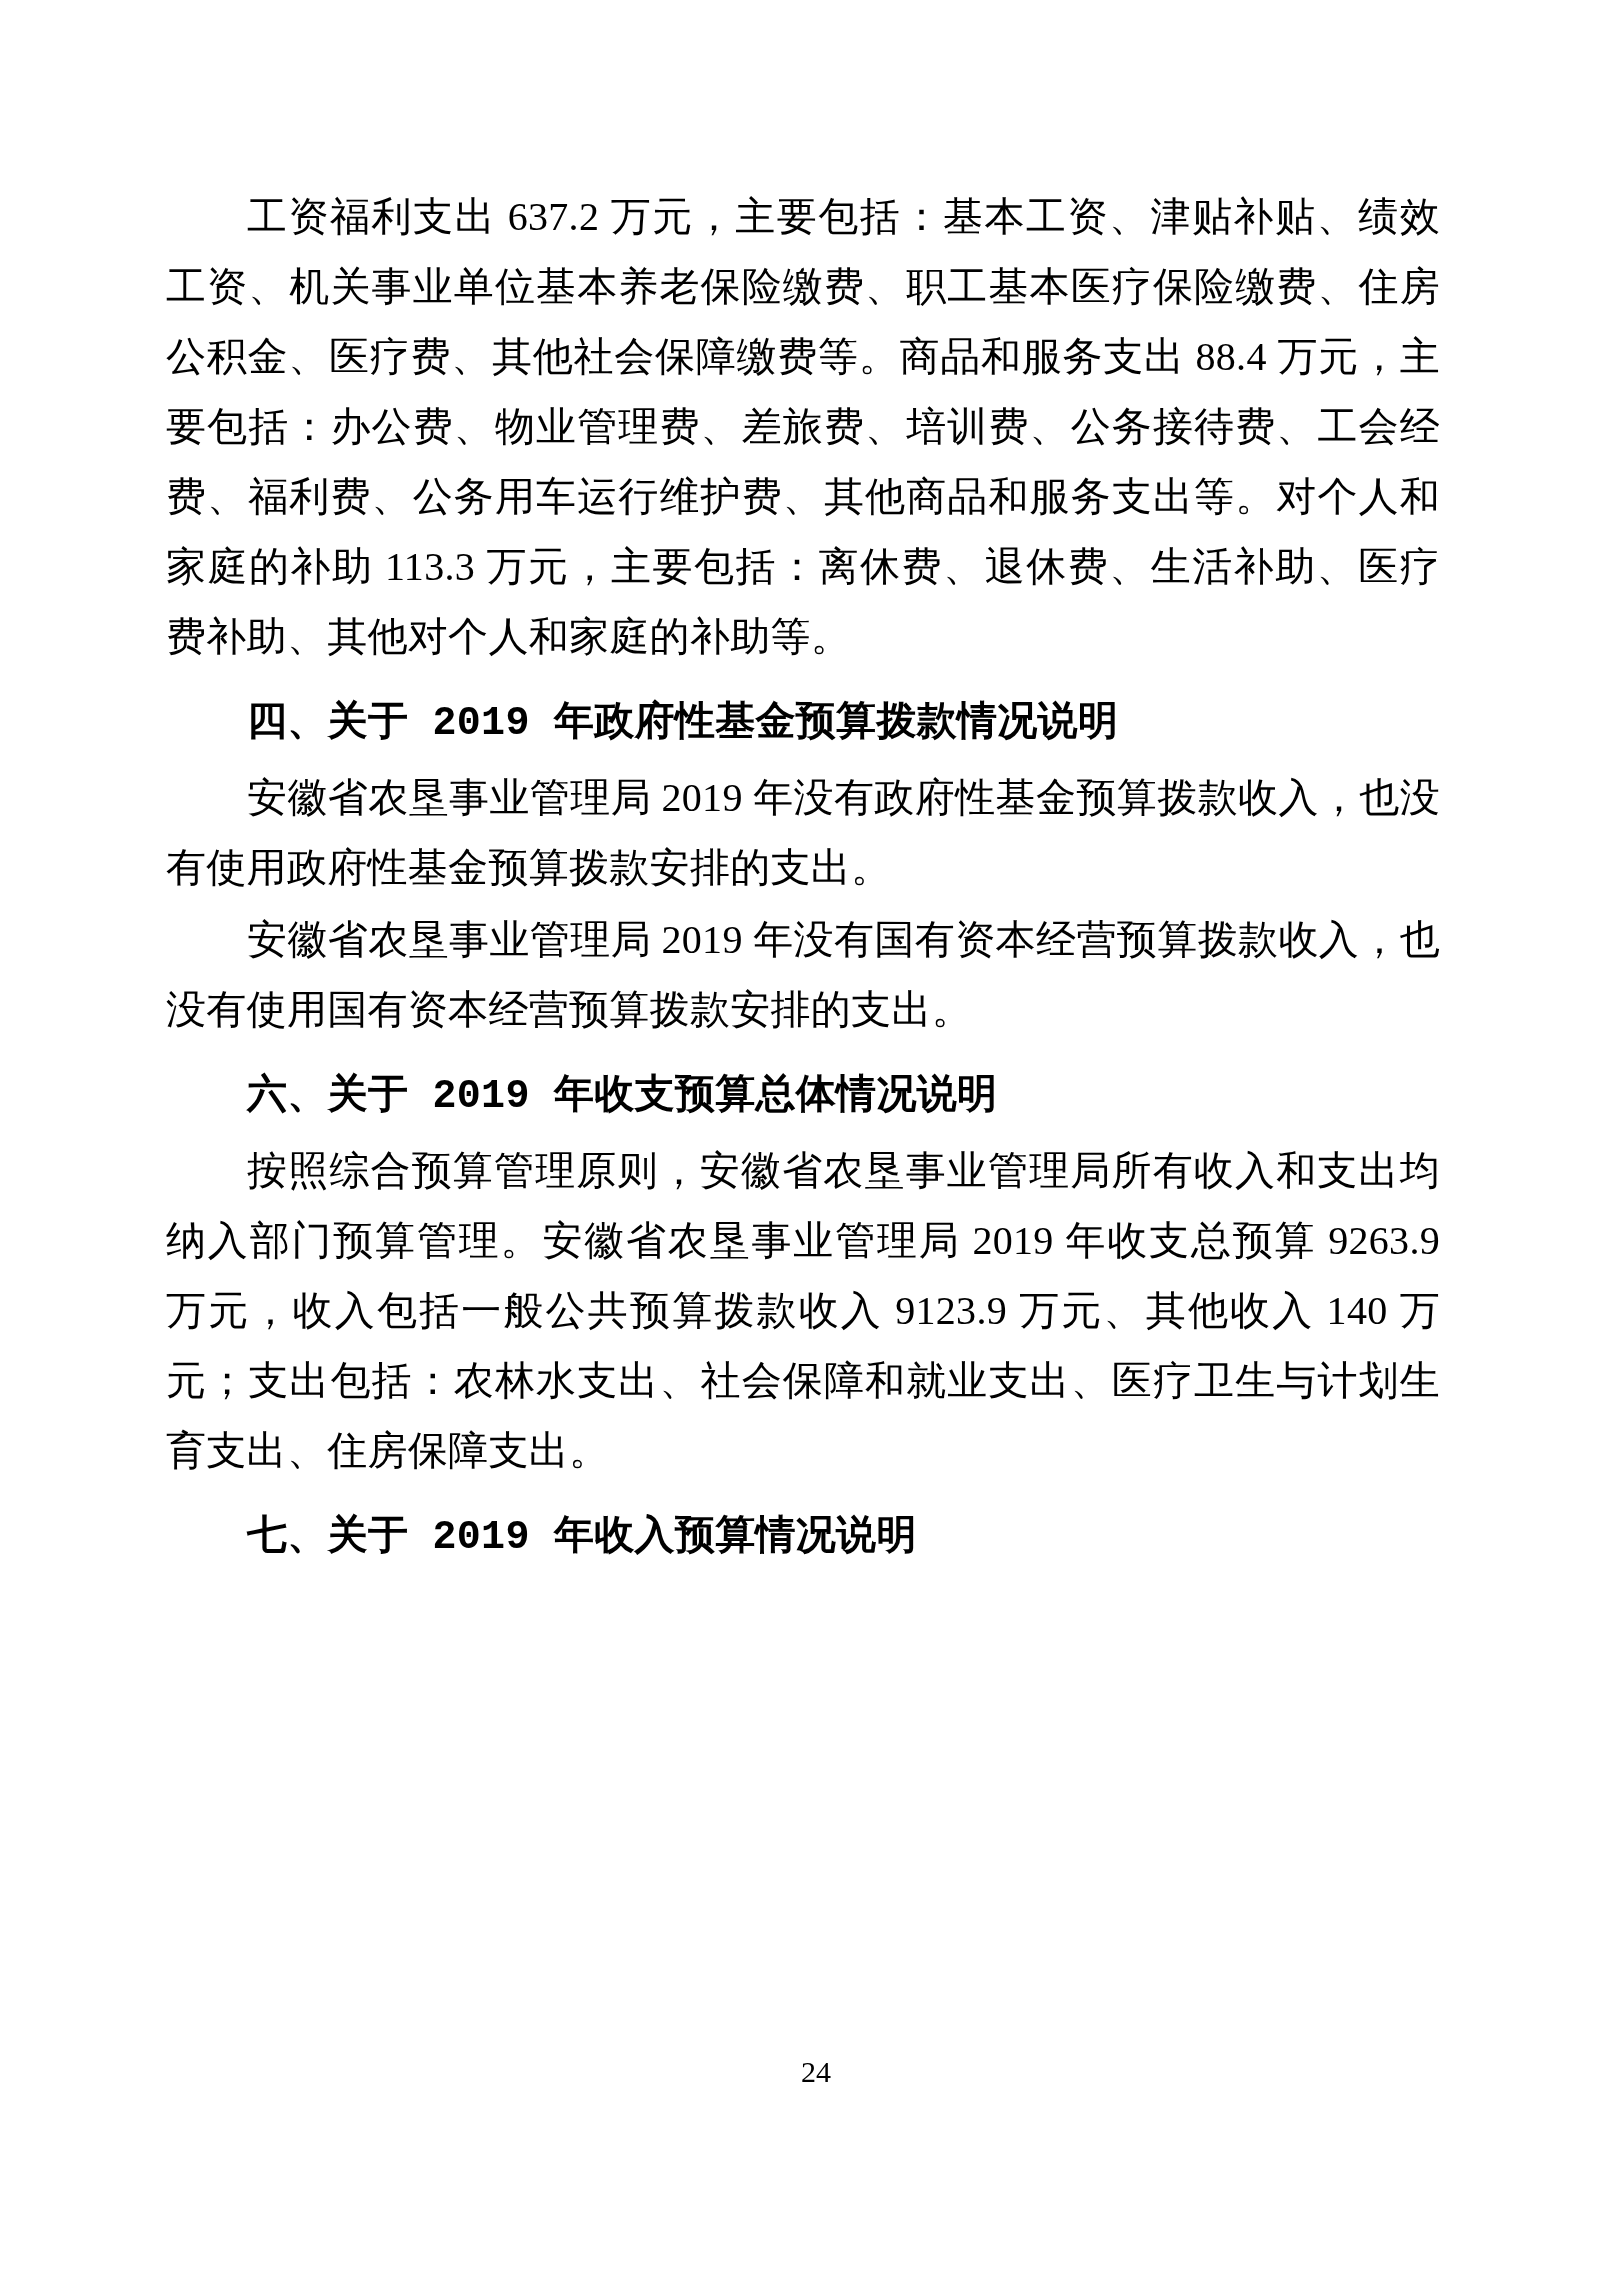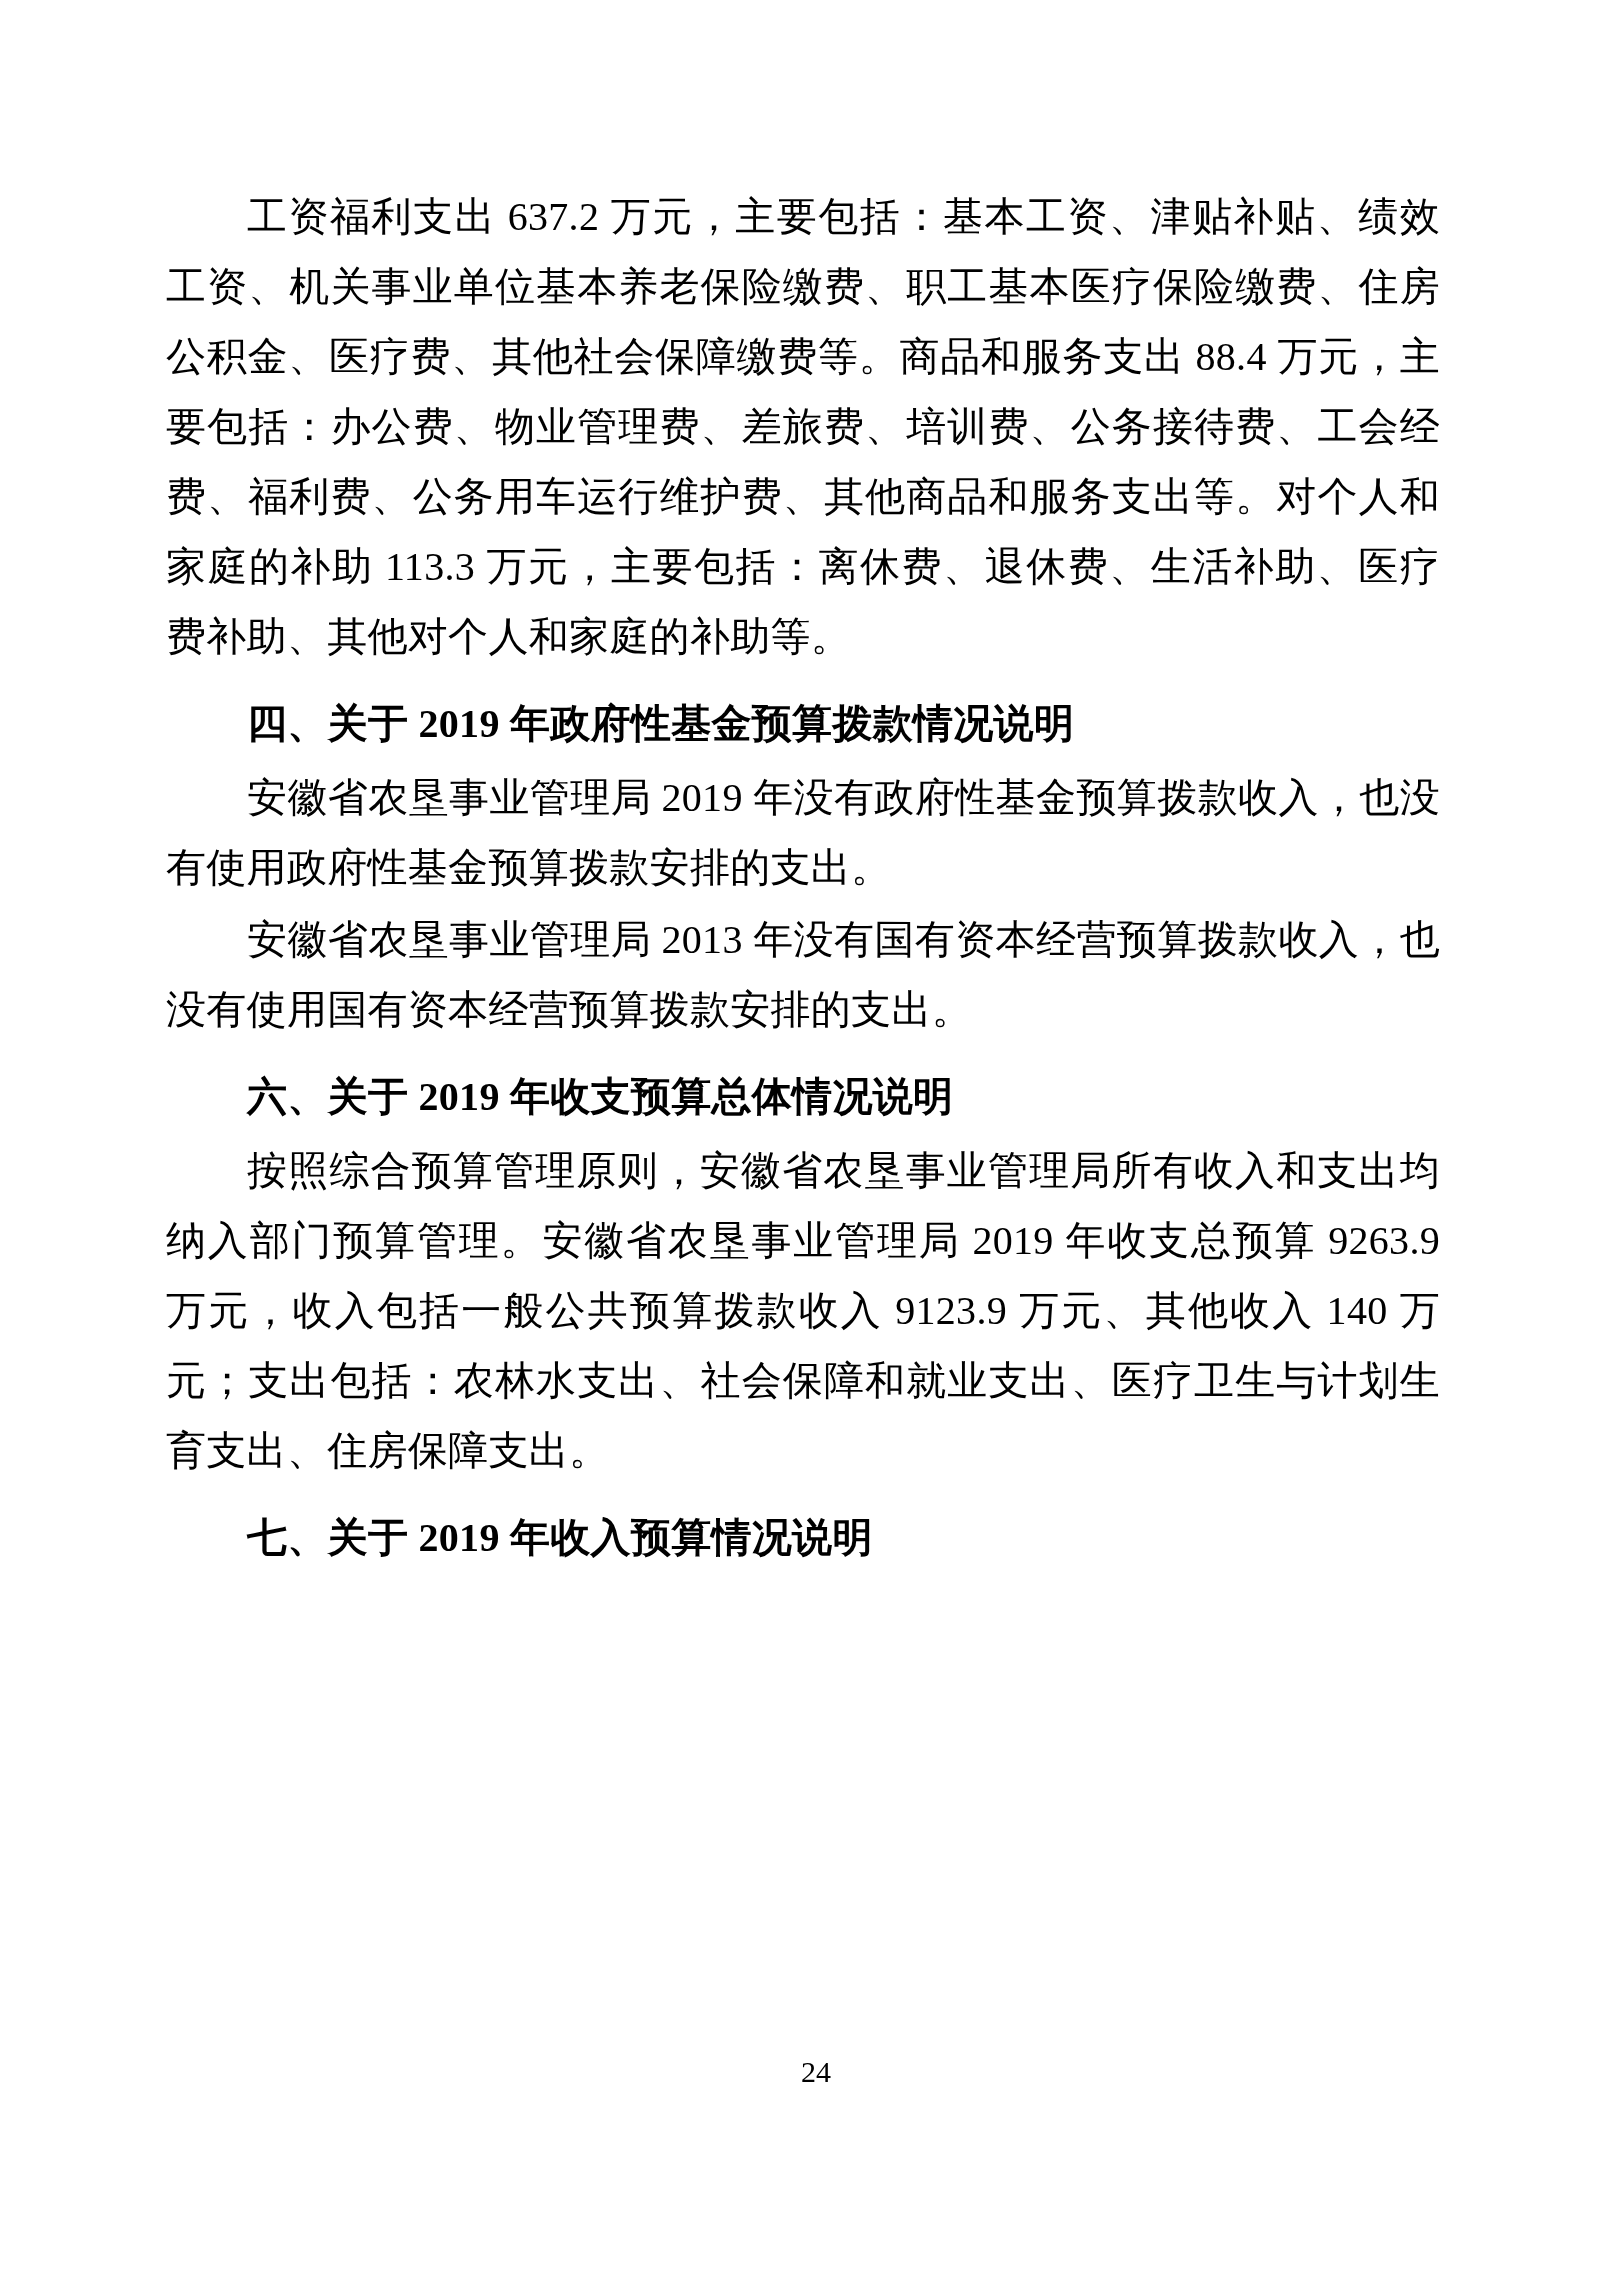--- a/index.html
+++ b/index.html
@@ -37,21 +37,21 @@
     text-indent: 81px;
     font-family: "Liberation Serif", "DejaVu Serif", serif;
     letter-spacing: 0.3px;
   }
   h2.section-heading {
     margin: 17px 0 3.9px 0;
     font-size: 40px;
     line-height: 70px;
     font-weight: bold;
     text-indent: 81px;
-    font-family: Liberation Serif, serif;
+    font-family: Liberation Mono, monospace;
     letter-spacing: 0.3px;
   }
   .block {
     margin-bottom: 2.6px;
   }
   .page-number {
     position: absolute;
     left: 16px;
     right: 0;
     top: 2055px;
@@ -70,21 +70,21 @@
     <div class="block">
       <p class="body-par">工资福利支出 637.2 万元，主要包括：基本工资、津贴补贴、绩效工资、机关事业单位基本养老保险缴费、职工基本医疗保险缴费、住房公积金、医疗费、其他社会保障缴费等。商品和服务支出 88.4 万元，主要包括：办公费、物业管理费、差旅费、培训费、公务接待费、工会经费、福利费、公务用车运行维护费、其他商品和服务支出等。对个人和家庭的补助 113.3 万元，主要包括：离休费、退休费、生活补助、医疗费补助、其他对个人和家庭的补助等。</p>
     </div>
 
     <div class="block">
       <h2 class="section-heading">四、关于 2019 年政府性基金预算拨款情况说明</h2>
       <p class="body-par">安徽省农垦事业管理局 2019 年没有政府性基金预算拨款收入，也没有使用政府性基金预算拨款安排的支出。</p>
     </div>
 
     <div class="block">
-      <p class="body-par">安徽省农垦事业管理局 2013 年没有国有资本经营预算拨款收入，也没有使用国有资本经营预算拨款安排的支出。</p>
+      <p class="body-par">安徽省农垦事业管理局 2019 年没有国有资本经营预算拨款收入，也没有使用国有资本经营预算拨款安排的支出。</p>
     </div>
 
     <div class="block">
       <h2 class="section-heading">六、关于 2019 年收支预算总体情况说明</h2>
       <p class="body-par">按照综合预算管理原则，安徽省农垦事业管理局所有收入和支出均纳入部门预算管理。安徽省农垦事业管理局 2019 年收支总预算 9263.9 万元，收入包括一般公共预算拨款收入 9123.9 万元、其他收入 140 万元；支出包括：农林水支出、社会保障和就业支出、医疗卫生与计划生育支出、住房保障支出。</p>
     </div>
 
     <div class="block">
       <h2 class="section-heading">七、关于 2019 年收入预算情况说明</h2>
     </div>

